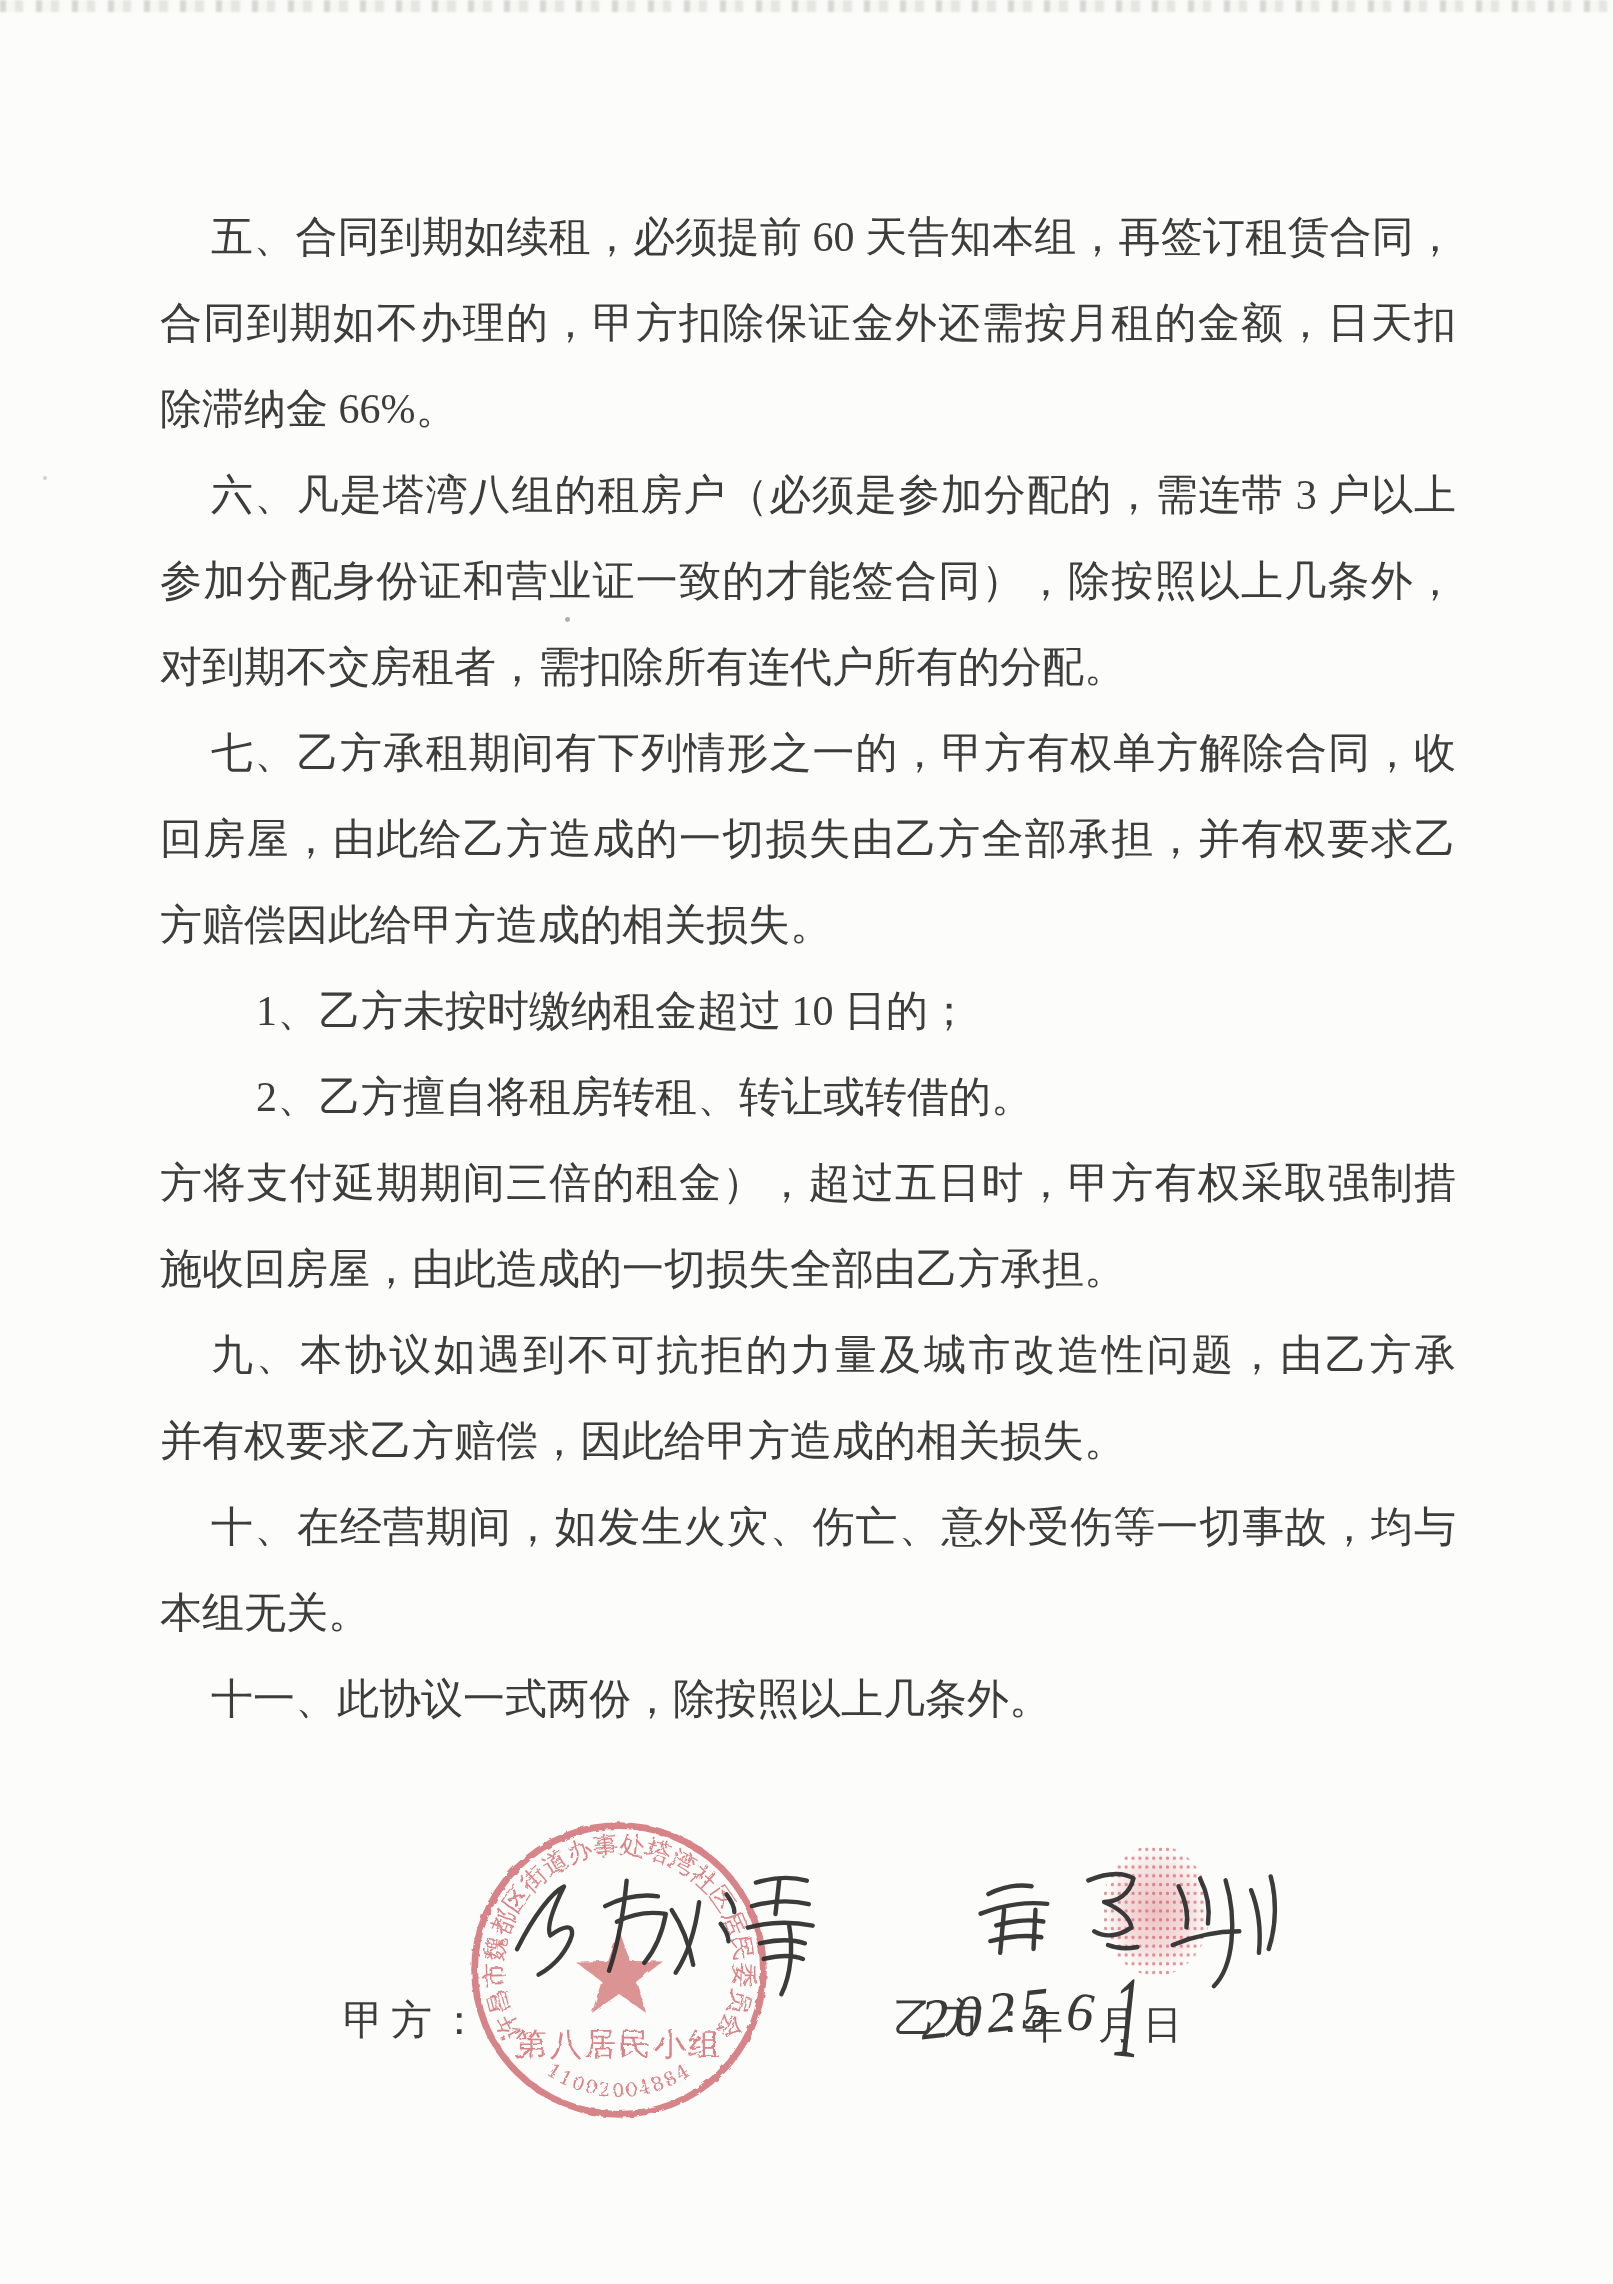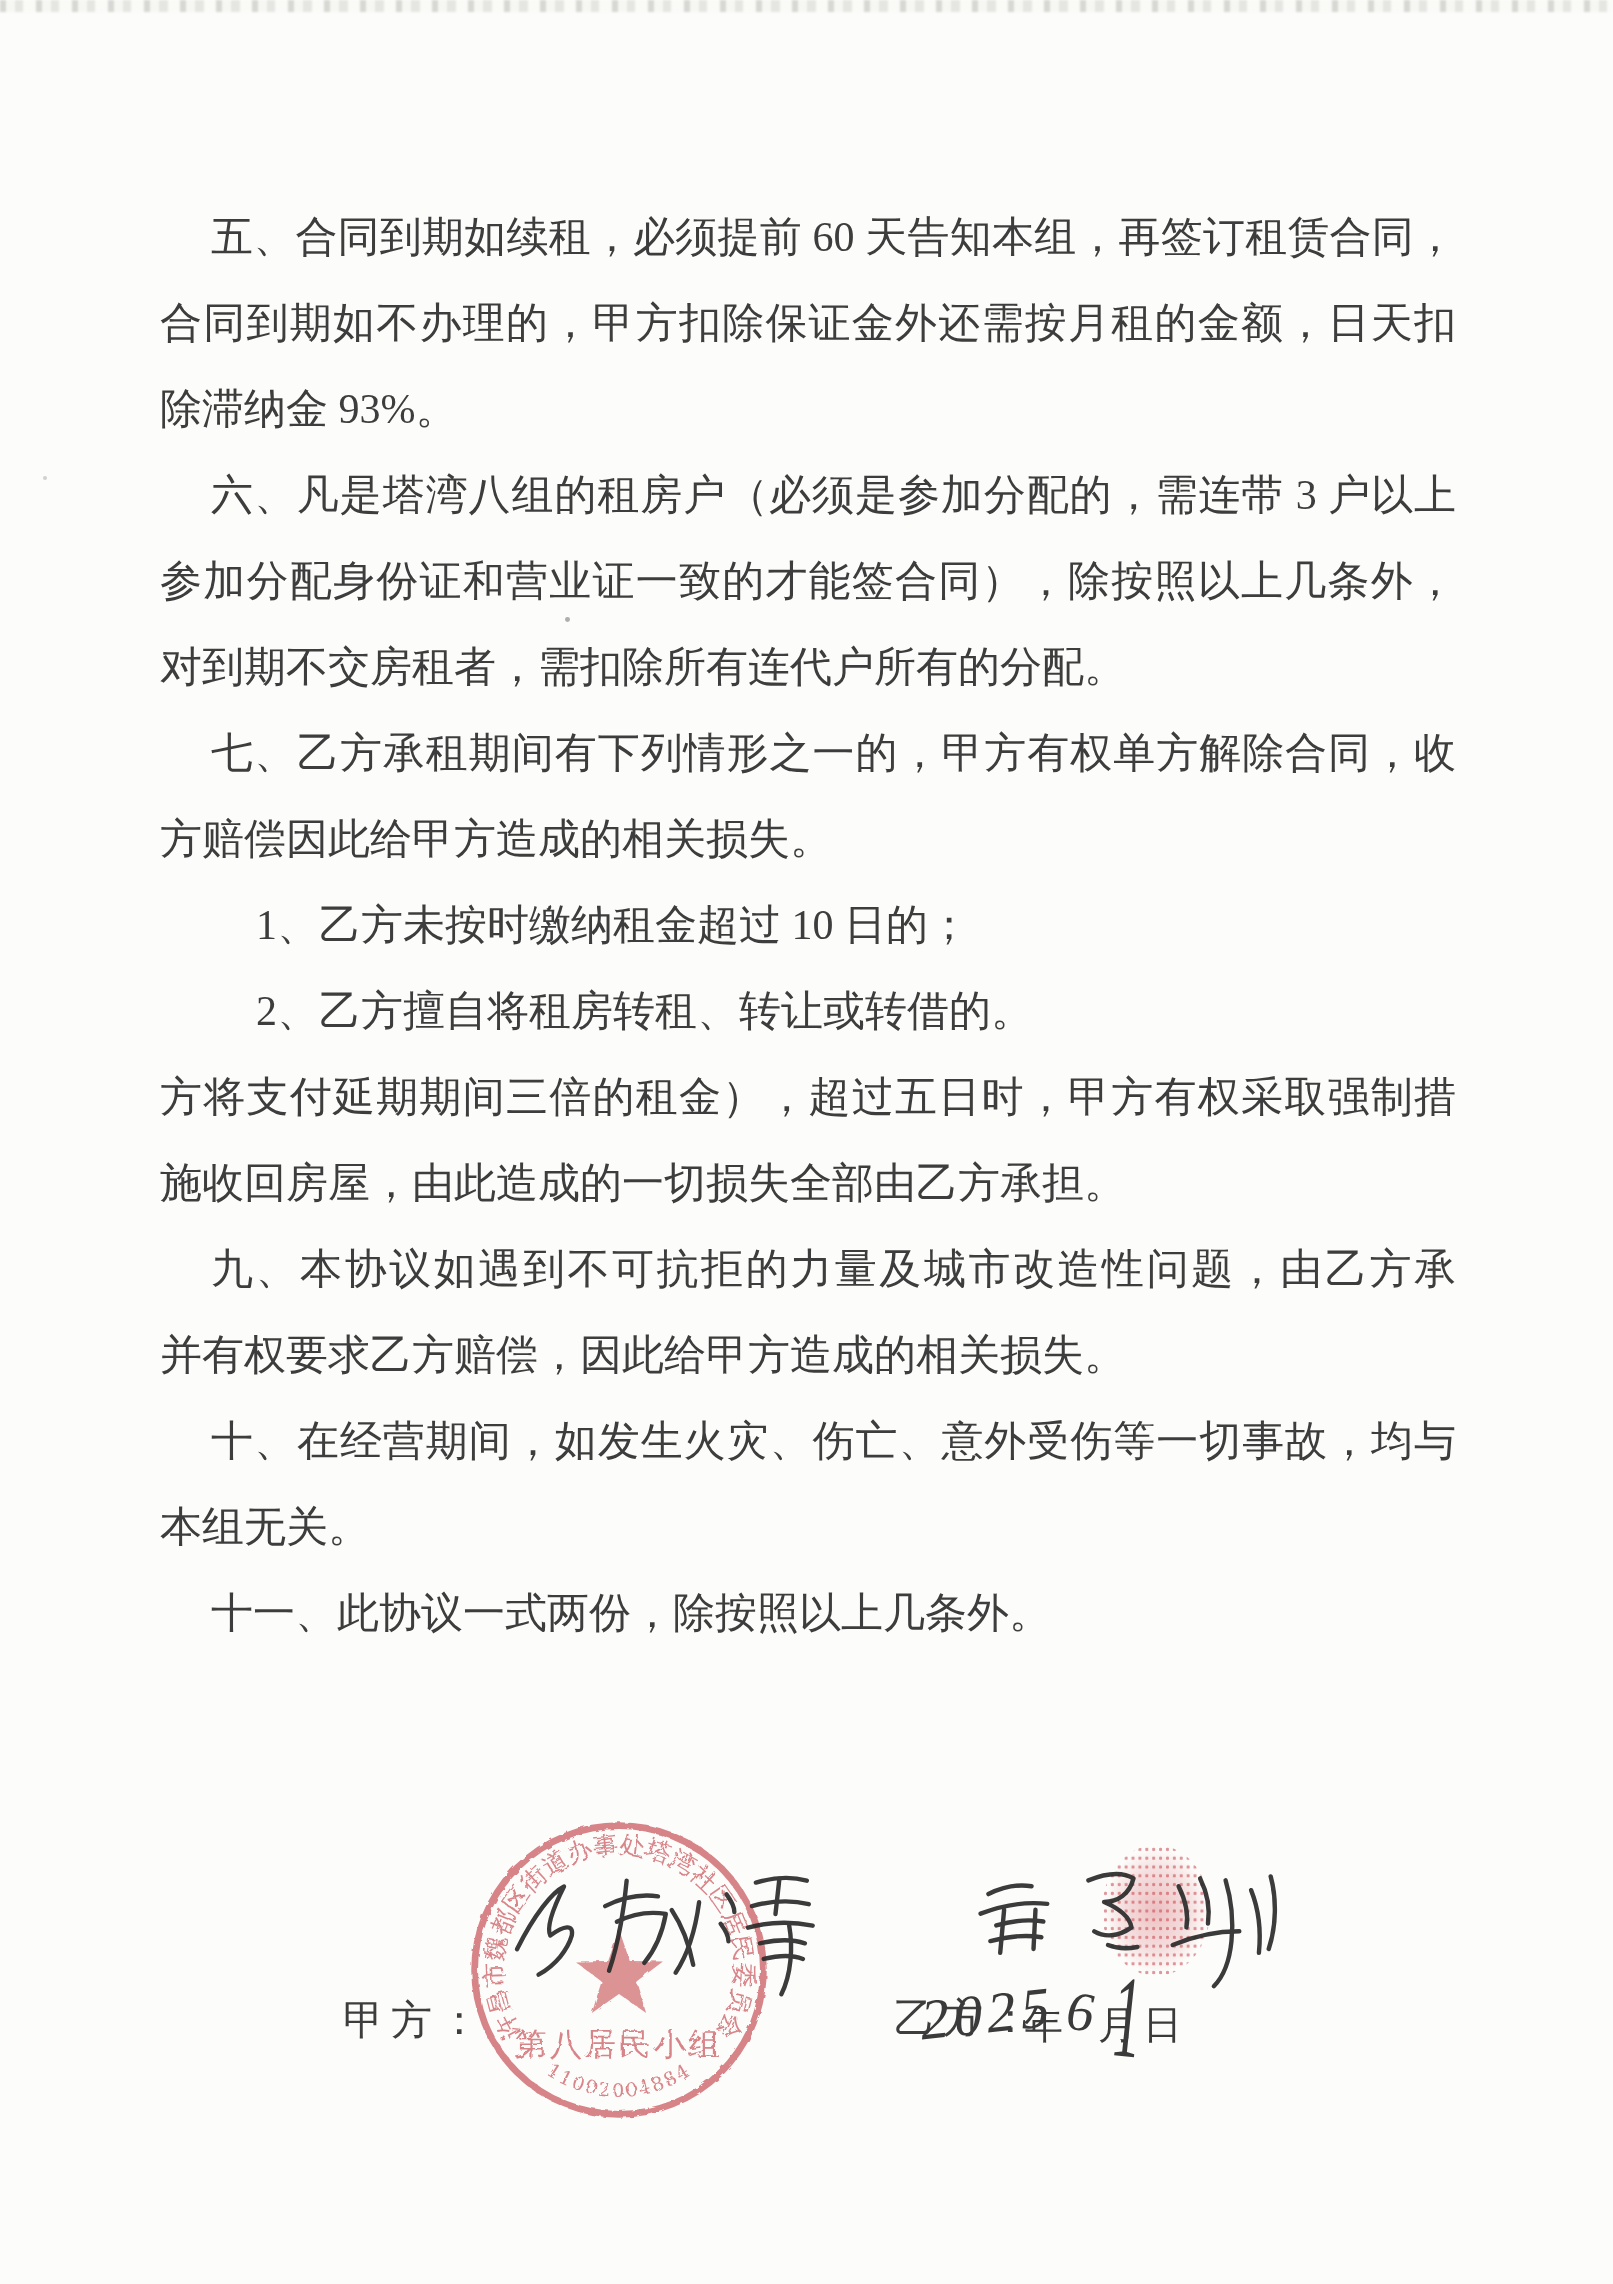--- a/index.html
+++ b/index.html
@@ -75,25 +75,26 @@
 </head>
 <body>
 
 <div class="page">
 
   <div class="scan-noise"></div>
 
   <main class="doc">
     <div class="line ind1 full">五、合同到期如续租，必须提前 60 天告知本组，再签订租赁合同，</div>
     <div class="line full">合同到期如不办理的，甲方扣除保证金外还需按月租的金额，日天扣</div>
-    <div class="line">除滞纳金 93%。</div>
+    <div class="line">除滞纳金 66%。</div>
     <div class="line ind1 full">六、凡是塔湾八组的租房户（必须是参加分配的，需连带 3 户以上</div>
     <div class="line full">参加分配身份证和营业证一致的才能签合同），除按照以上几条外，</div>
     <div class="line">对到期不交房租者，需扣除所有连代户所有的分配。</div>
     <div class="line ind1 full">七、乙方承租期间有下列情形之一的，甲方有权单方解除合同，收</div>
+    <div class="line full">回房屋，由此给乙方造成的一切损失由乙方全部承担，并有权要求乙</div>
     <div class="line">方赔偿因此给甲方造成的相关损失。</div>
     <div class="line ind2">1、乙方未按时缴纳租金超过 10 日的；</div>
     <div class="line ind2">2、乙方擅自将租房转租、转让或转借的。</div>
     <div class="line full">方将支付延期期间三倍的租金），超过五日时，甲方有权采取强制措</div>
     <div class="line">施收回房屋，由此造成的一切损失全部由乙方承担。</div>
     <div class="line ind1 full">九、本协议如遇到不可抗拒的力量及城市改造性问题，由乙方承担，</div>
     <div class="line">并有权要求乙方赔偿，因此给甲方造成的相关损失。</div>
     <div class="line ind1 full">十、在经营期间，如发生火灾、伤亡、意外受伤等一切事故，均与</div>
     <div class="line">本组无关。</div>
     <div class="line ind1">十一、此协议一式两份，除按照以上几条外。</div>

